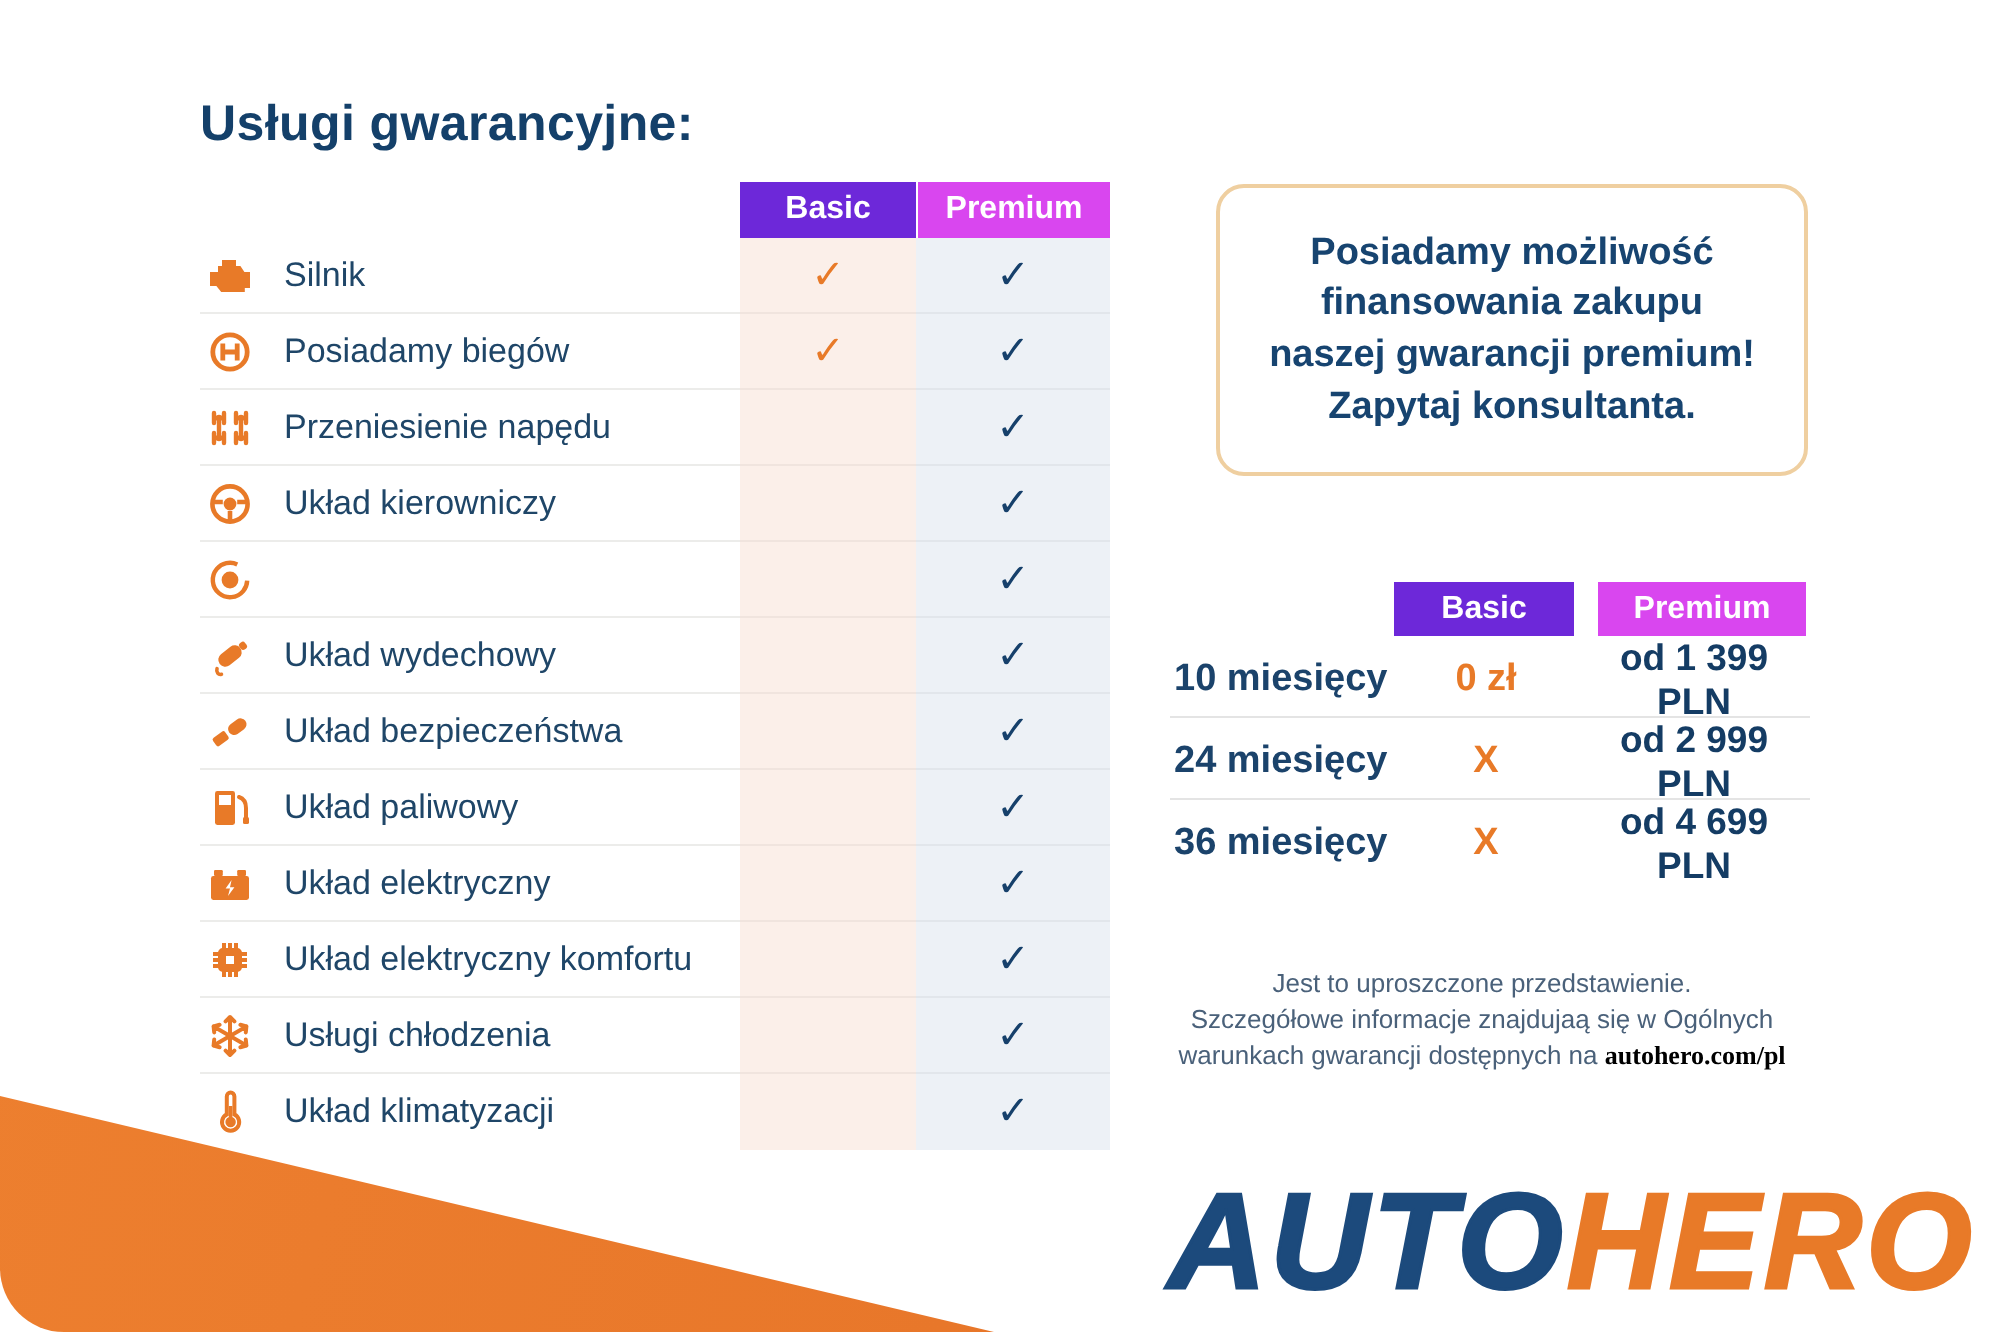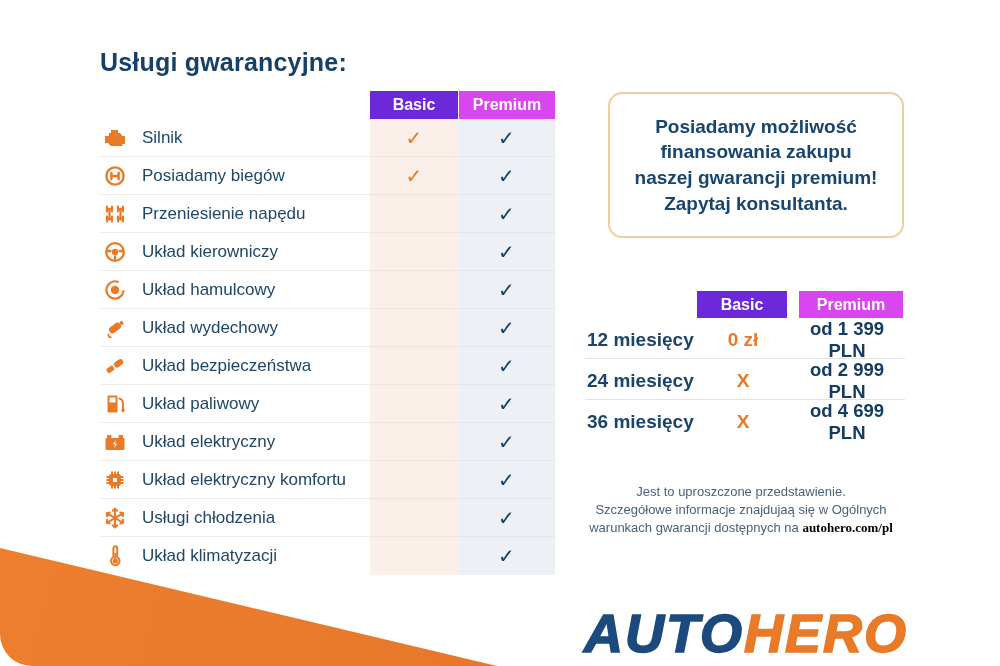--- a/index.html
+++ b/index.html
@@ -48,22 +48,22 @@
   .pbasic{font-size:19px;font-weight:bold;color:#E87A28;text-align:center;}
   .ppremium{font-size:18.5px;font-weight:bold;color:#143C64;text-align:center;}
   
   .disclaimer{
     position:absolute;left:578px;top:483px;width:326px;text-align:center;
     font-size:13px;color:#4A617A;line-height:1.4;
   }
   .disclaimer .link{font-weight:bold;color:#000000;font-family:Liberation Serif, serif;}
   
   .logo{
-    position:absolute;left:584px;top:602px;
-    font-size:54px;font-weight:bold;font-style:italic;letter-spacing:2px;
+    position:absolute;left:584px;top:582px;
+    font-size:68px;font-weight:bold;font-style:italic;letter-spacing:2px;
     white-space:nowrap;
   }
   .logo .p1{color:#1C4A7C;-webkit-text-stroke:1.6px #1C4A7C;}
   .logo .p2{color:#E87A28;-webkit-text-stroke:1.6px #E87A28;}
   
   .wedge{
     position:absolute;left:0;top:0;width:1000px;height:666px;pointer-events:none;
     background:linear-gradient(105deg,#EE8130 0%,#E8772A 55%,#DE6E1E 100%);
     clip-path:polygon(0 548px,497px 666px,0 666px);
   }
@@ -153,21 +153,20 @@
             </div>
           </div>
           <div class="wrow">
             <div class="labcell">
               <span class="icon">
                 <svg viewBox="0 0 24 24" fill="none" stroke="currentColor" stroke-width="2.2">
                   <circle cx="12" cy="12" r="8.6" stroke-dasharray="38 10" transform="rotate(40 12 12)"></circle>
                   <circle cx="12" cy="12" r="4.2" fill="currentColor" stroke="none"></circle>
                 </svg>
               </span>
-              <span class="wlabel">Układ hamulcowy</span>
             </div>
             <div class="cell basic"></div>
             <div class="cell premium">
               <span class="check navy">✓</span>
             </div>
           </div>
           <div class="wrow">
             <div class="labcell">
               <span class="icon">
                 <svg viewBox="0 0 24 24" fill="currentColor">
@@ -295,21 +294,21 @@
     </div>
   </div>
 
   <div class="ptable">
     <div class="phead">
       <div class="pill basic">Basic</div>
       <div class="pill premium">Premium</div>
     </div>
     <div id="prows">
         <div class="prow">
-          <div class="pperiod">12 miesięcy</div>
+          <div class="pperiod">10 miesięcy</div>
           <div class="pbasic">0 zł</div>
           <div class="ppremium">od 1 399 PLN</div>
         </div>
         <div class="prow">
           <div class="pperiod">24 miesięcy</div>
           <div class="pbasic">X</div>
           <div class="ppremium">od 2 999 PLN</div>
         </div>
         <div class="prow">
           <div class="pperiod">36 miesięcy</div>

